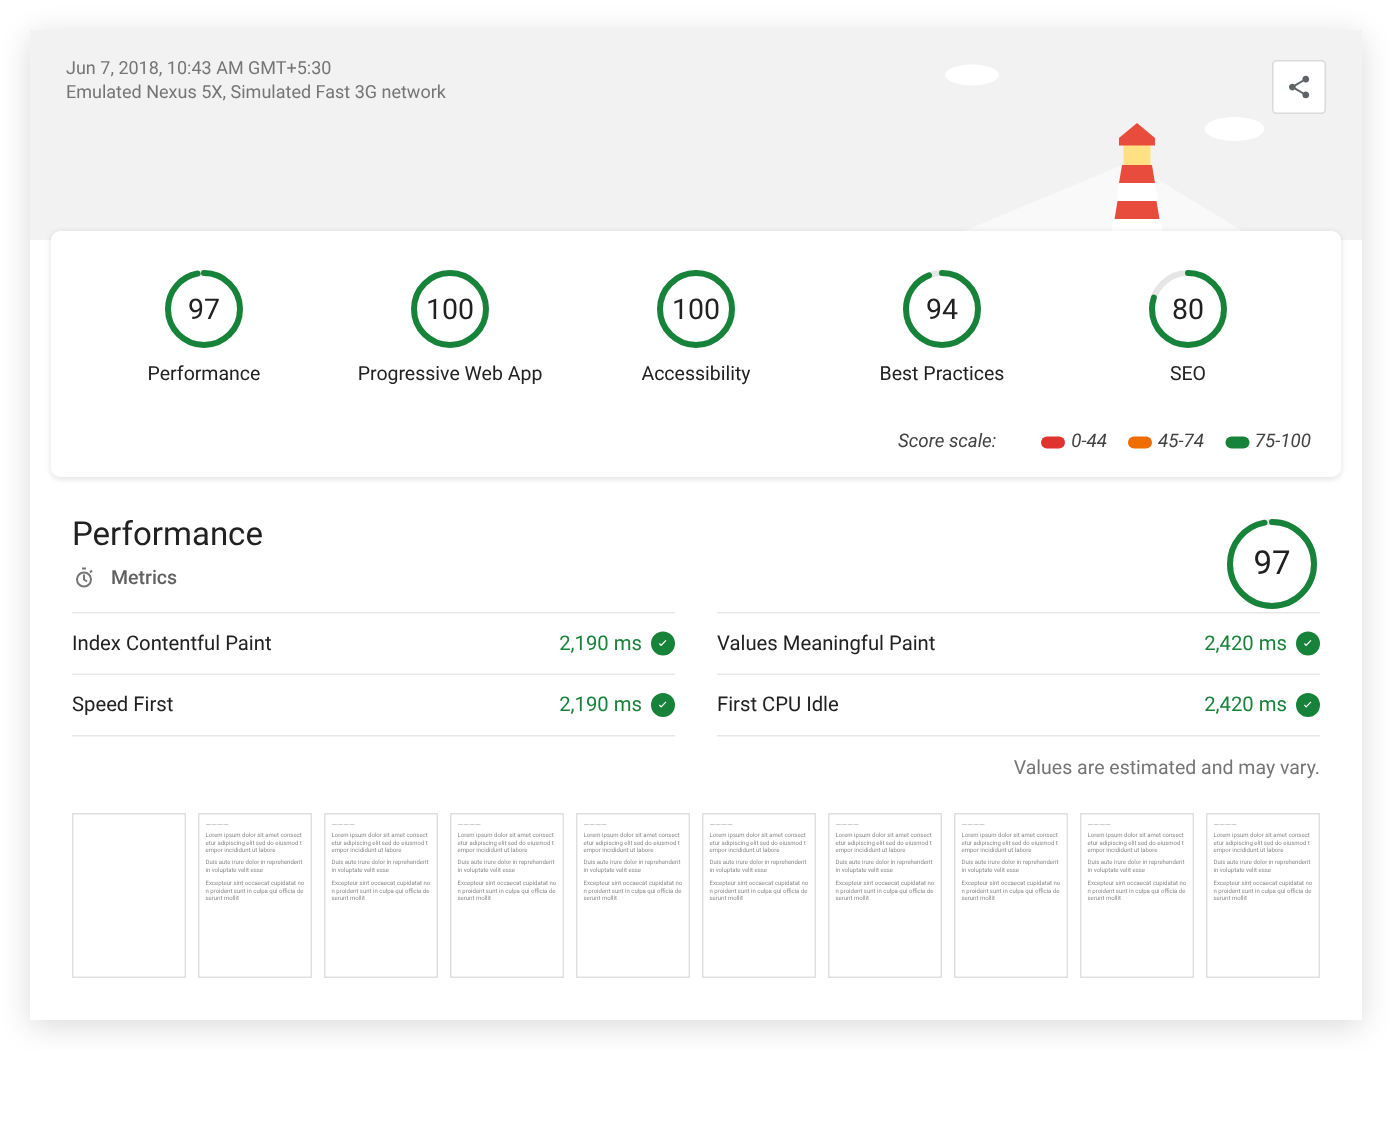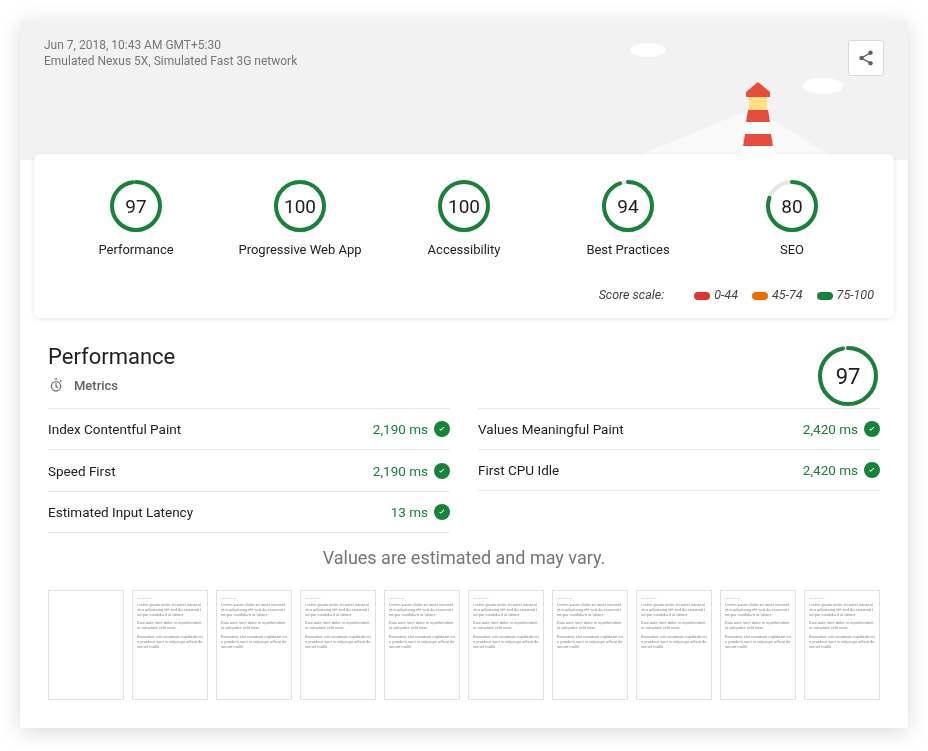--- a/index.html
+++ b/index.html
@@ -170,23 +170,23 @@
   .check-icon {
     width: 16px; height: 16px;
     background: #178239;
     border-radius: 50%;
     display: inline-flex;
     align-items: center;
     justify-content: center;
   }
   .check-icon svg { width: 10px; height: 10px; fill: #fff; }
   .disclaimer {
-    text-align: center;
+    text-align: right;
     color: #757575;
-    font-size: 18px;
+    font-size: 13px;
     margin-top: 14px;
   }
   .filmstrip {
     display: flex;
     gap: 8px;
     margin-top: 22px;
     justify-content: space-between;
   }
   .thumb {
     flex: 1;
@@ -338,31 +338,20 @@
     <span class="metric-name">First CPU Idle</span>
     <span class="metric-value">
       2,420 ms
       <span class="check-icon">
         <svg viewBox="0 0 24 24">
                 <path d="M9 16.2l-3.5-3.5 1.4-1.4L9 13.4l7.1-7.1 1.4 1.4z"></path>
               </svg>
       </span>
     </span>
         </div>
-        <div class="metric-row">
-    <span class="metric-name">Estimated Input Latency</span>
-    <span class="metric-value">
-      13 ms
-      <span class="check-icon">
-        <svg viewBox="0 0 24 24">
-                <path d="M9 16.2l-3.5-3.5 1.4-1.4L9 13.4l7.1-7.1 1.4 1.4z"></path>
-              </svg>
-      </span>
-    </span>
-        </div>
       </div>
     <div class="disclaimer">Values are estimated and may vary.</div>
     <div class="filmstrip">
         <div class="thumb blank"></div>
         <div class="thumb">
       <div class="txt" style="color:#aaa;font-size:5px;margin-bottom:2px;">————</div>
       <div class="para">
             <div class="txt">Lorem ipsum dolor sit amet consectetur adipiscing elit sed do eiusmod tempor incididunt ut labore</div>
           </div>
       <div class="para">

